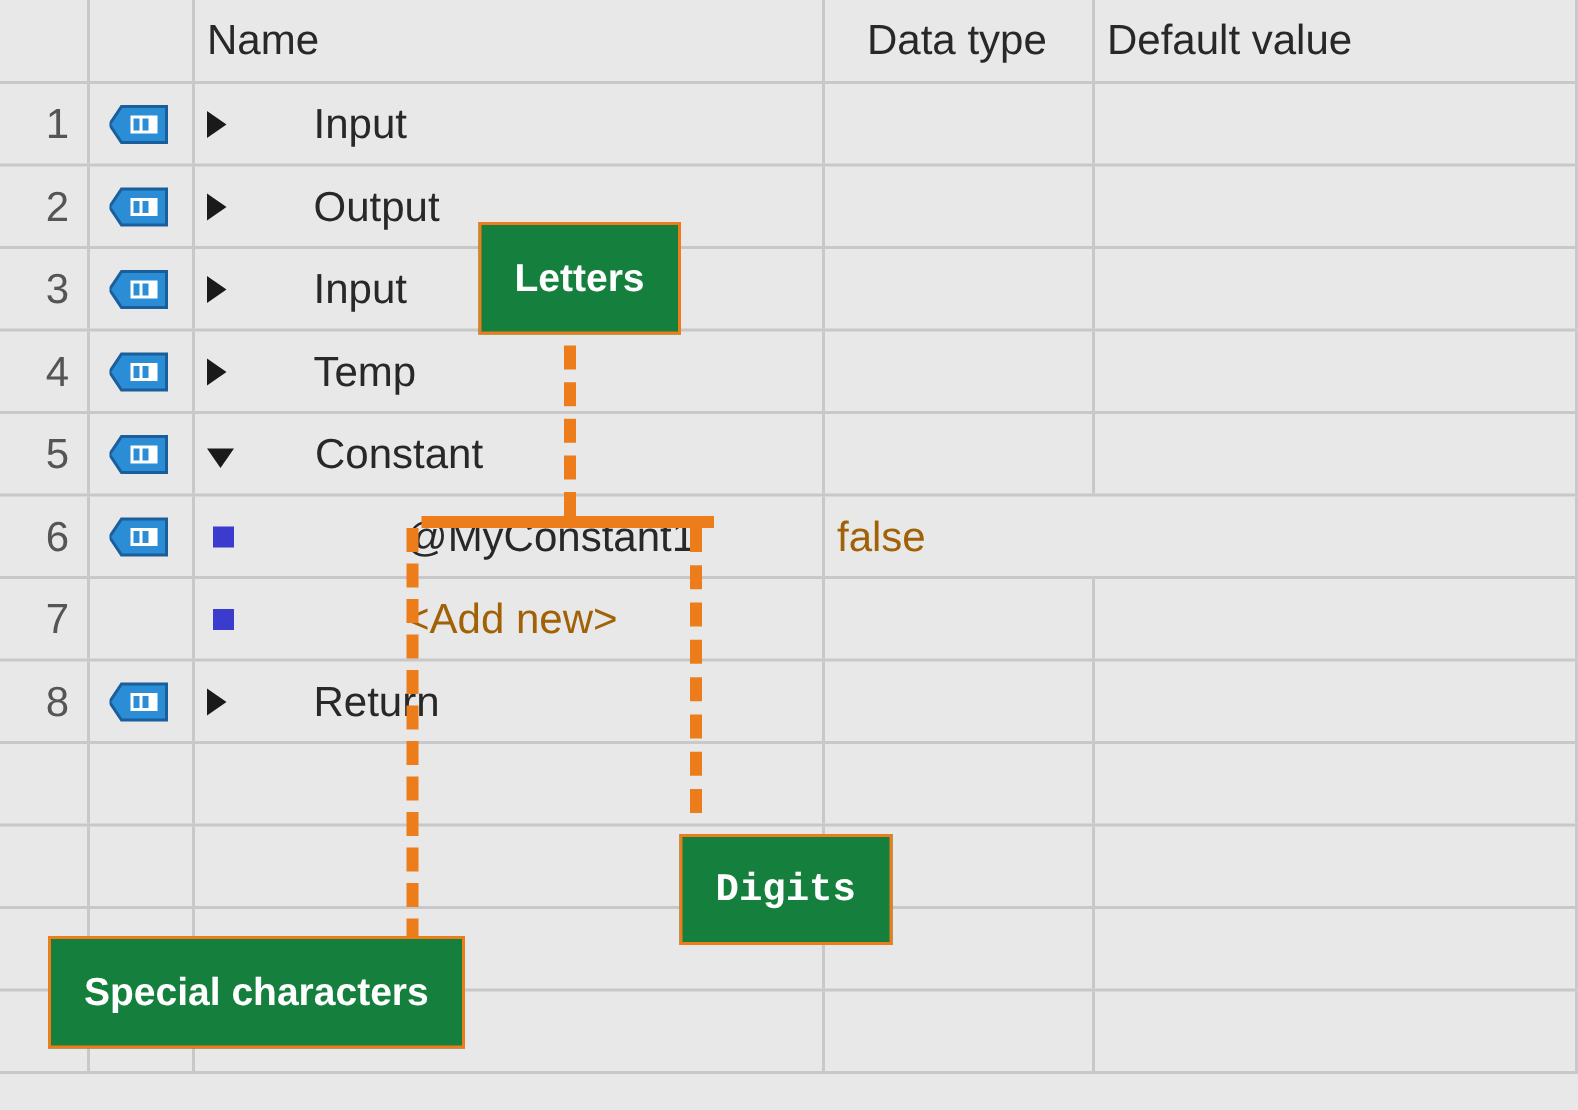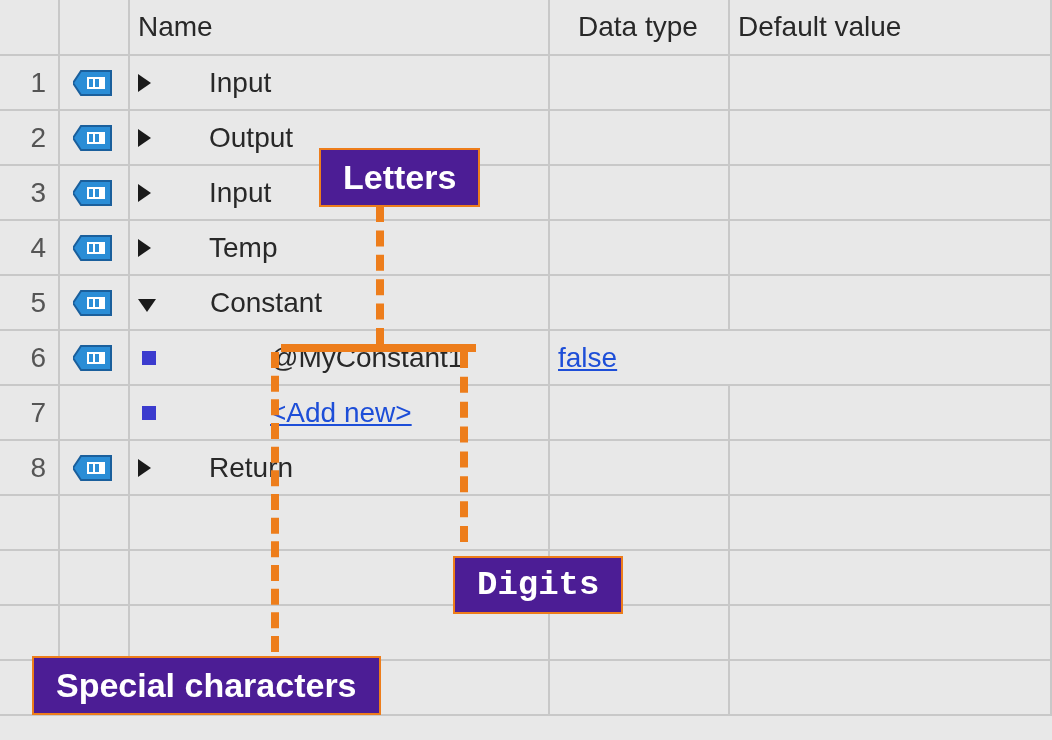--- a/index.html
+++ b/index.html
@@ -63,43 +63,43 @@
 }
 .square-bullet {
   display: inline-block;
   width: 14px;
   height: 14px;
   background: #3b3bce;
   margin-right: 26px;
   margin-left: 4px;
 }
 .name-text { display: inline-block; margin-left: 40px; }
-.ghost { color: #1d4ed8; text-decoration: underline; }
+.ghost { color: #a16207; }
 .type-icon {
   display: inline-flex;
   width: 36px;
   height: 32px;
   border: 2px solid #5a5acc;
   border-radius: 4px;
   background: #dde4f2;
   align-items: center;
   justify-content: center;
   margin-left: 8px;
 }
 .type-icon-inner {
   font-size: 20px;
   color: #4040c0;
 }
 .annotation {
   position: absolute;
-  background: #4c1d95;
+  background: #15803d;
   color: #fff;
   font-weight: bold;
-  font-size: 34px;
-  padding: 8px 22px;
+  font-size: 26px;
+  padding: 20px 22px;
   border: 2px solid #ed7d1b;
 }
 .dash-line {
   position: absolute;
   border-left: 8px dashed #ed7d1b;
 }
 .dash-line-h {
   position: absolute;
   border-top: 8px solid #ed7d1b;
 }
@@ -299,13 +299,13 @@
 </div>
 
 <div class="dash-line-h" style="top:344px; left:281px; width:195px;"></div>
 <div class="dash-line" style="top:206px; left:376px; height:138px;"></div>
 <div class="annotation" style="top:148px; left:319px;">Letters</div>
 
 <div class="dash-line" style="top:352px; left:460px; height:190px;"></div>
 <div class="annotation" style="top:556px; left:453px;font-family:Liberation Mono, monospace;">Digits</div>
 
 <div class="dash-line" style="top:352px; left:271px; height:300px;"></div>
-<div class="annotation" style="top:656px; left:32px;">Special characters</div>
+<div class="annotation" style="top:624px; left:32px;">Special characters</div>
 
 </body></html>

